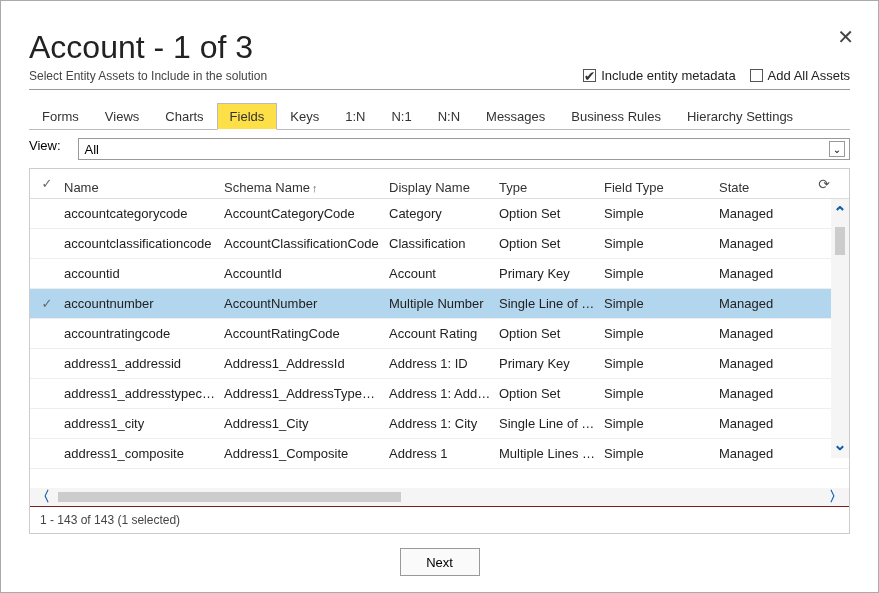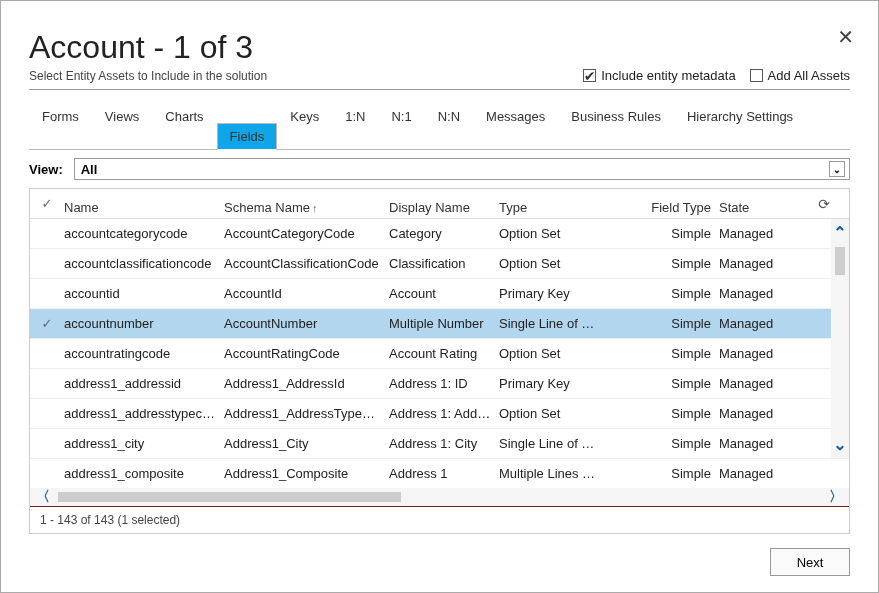--- a/index.html
+++ b/index.html
@@ -12,53 +12,53 @@
     .title { font-size: 32px; font-weight: 300; color: #222; }
     .topbar { display: flex; justify-content: space-between; align-items: flex-end; margin-top: 2px; }
     .subtitle { font-size: 12px; color: #444; }
     .opts { display: flex; gap: 14px; font-size: 13px; color: #222; align-items: center; }
     .opt { display: flex; align-items: center; gap: 5px; }
     .cb { width: 13px; height: 13px; border: 1px solid #555; display: inline-flex; align-items: center; justify-content: center; font-size: 11px; line-height: 1; }
     .topline { border-top: 1px solid #999; margin-top: 6px; }
 
     .tabs { display: flex; margin-top: 12px; border-bottom: 1px solid #bbb; font-size: 13px; text-align: center; }
     .tab { padding: 5px 12px; color: #333; cursor: pointer; border: 1px solid transparent; border-bottom: none; position: relative; top: 1px; }
-    .tab.active { border-color: #bbb; background: #0ea5e9; border-bottom: 1px solid #fff; margin-top: 20px; }
-
-    .viewrow { display: flex; align-items: center; margin-top: 8px; gap: 11px; font-size: 13px; font-weight: bold; }
+    .tab.active { border-color: #bbb; background: #fde047; border-bottom: 1px solid #fff; }
+
+    .viewrow { display: flex; align-items: flex-start; margin-top: 8px; gap: 17px; font-size: 13px; }
     .viewrow .sel { flex: 1; border: 1px solid #999; height: 22px; display: flex; align-items: center; justify-content: space-between; padding: 0 4px 0 6px; }
     .sel .chev { width: 16px; height: 16px; border: 1px solid #999; display: flex; align-items: center; justify-content: center; font-size: 10px; }
 
     .gridwrap { border: 1px solid #ccc; margin-top: 8px; flex: 1; display: flex; flex-direction: column; overflow: hidden; position: relative; }
     .grid { flex: 1; overflow: hidden; position: relative; }
     .headrow, .row { display: flex; align-items: center; font-size: 13px; color: #222; }
     .headrow { height: 30px; border-bottom: 1px solid #ddd; }
     .row { height: 30px; border-bottom: 1px solid #eee; }
     .row.sel { background: #b3d6ef; }
     .c-check { width: 34px; text-align: center; color: #666; }
     .c1 { width: 160px; padding-left: 0; }
     .c2 { width: 165px; }
     .c3 { width: 110px; }
     .c4 { width: 105px; }
-    .c5 { width: 115px; text-align: right; }
+    .c5 { width: 115px; }
     .c6 { width: 90px; }
     .c-ref { width: 30px; text-align: center; color: #555; font-size: 14px; }
     .headrow .col { color: #333; font-weight: 400; margin-top: 8px; }
     .col { white-space: nowrap; overflow: hidden; text-overflow: ellipsis; padding-right: 8px; }
     .sortup { font-size: 11px; color: #666; margin-left: 2px; }
     .vscroll { position: absolute; right: 0; top: 30px; bottom: 30px; width: 18px; background: #f5f5f5; display: flex; flex-direction: column; justify-content: space-between; align-items: center; }
     .vscroll .arrow { color: #0a5ca8; font-size: 16px; font-weight: bold; cursor: pointer; padding: 4px 0; }
     .vscroll .thumb { position: absolute; top: 28px; width: 10px; height: 28px; background: #ccc; }
     .hscroll { height: 18px; background: #f5f5f5; display: flex; align-items: center; justify-content: space-between; padding: 0 6px; }
     .hscroll .arrow { color: #0a5ca8; font-size: 14px; font-weight: bold; cursor: pointer; }
     .hscroll .track { flex: 1; height: 10px; margin: 0 8px; position: relative; }
     .hscroll .thumb { position: absolute; left: 0; top: 0; width: 45%; height: 10px; background: #ccc; }
     .status { font-size: 12px; color: #444; padding: 6px 10px; border-top: 1px solid #7f1d1d; }
 
-    .footer { display: flex; justify-content: flex-end; gap: 10px; margin-top: 14px; }
+    .footer { display: flex; justify-content: center; gap: 10px; margin-top: 14px; }
     .btn { min-width: 80px; height: 28px; border: 1px solid #999; background: #fafafa; font-size: 13px; cursor: pointer; display: flex; align-items: center; justify-content: center; }
     .checkmark { font-size: 14px; color: #333; }
   </style>
 </head>
 <body>
 
 <div class="dialog">
   <span class="close-x">✕</span>
 
   <div class="title">Account - 1 of 3</div>

